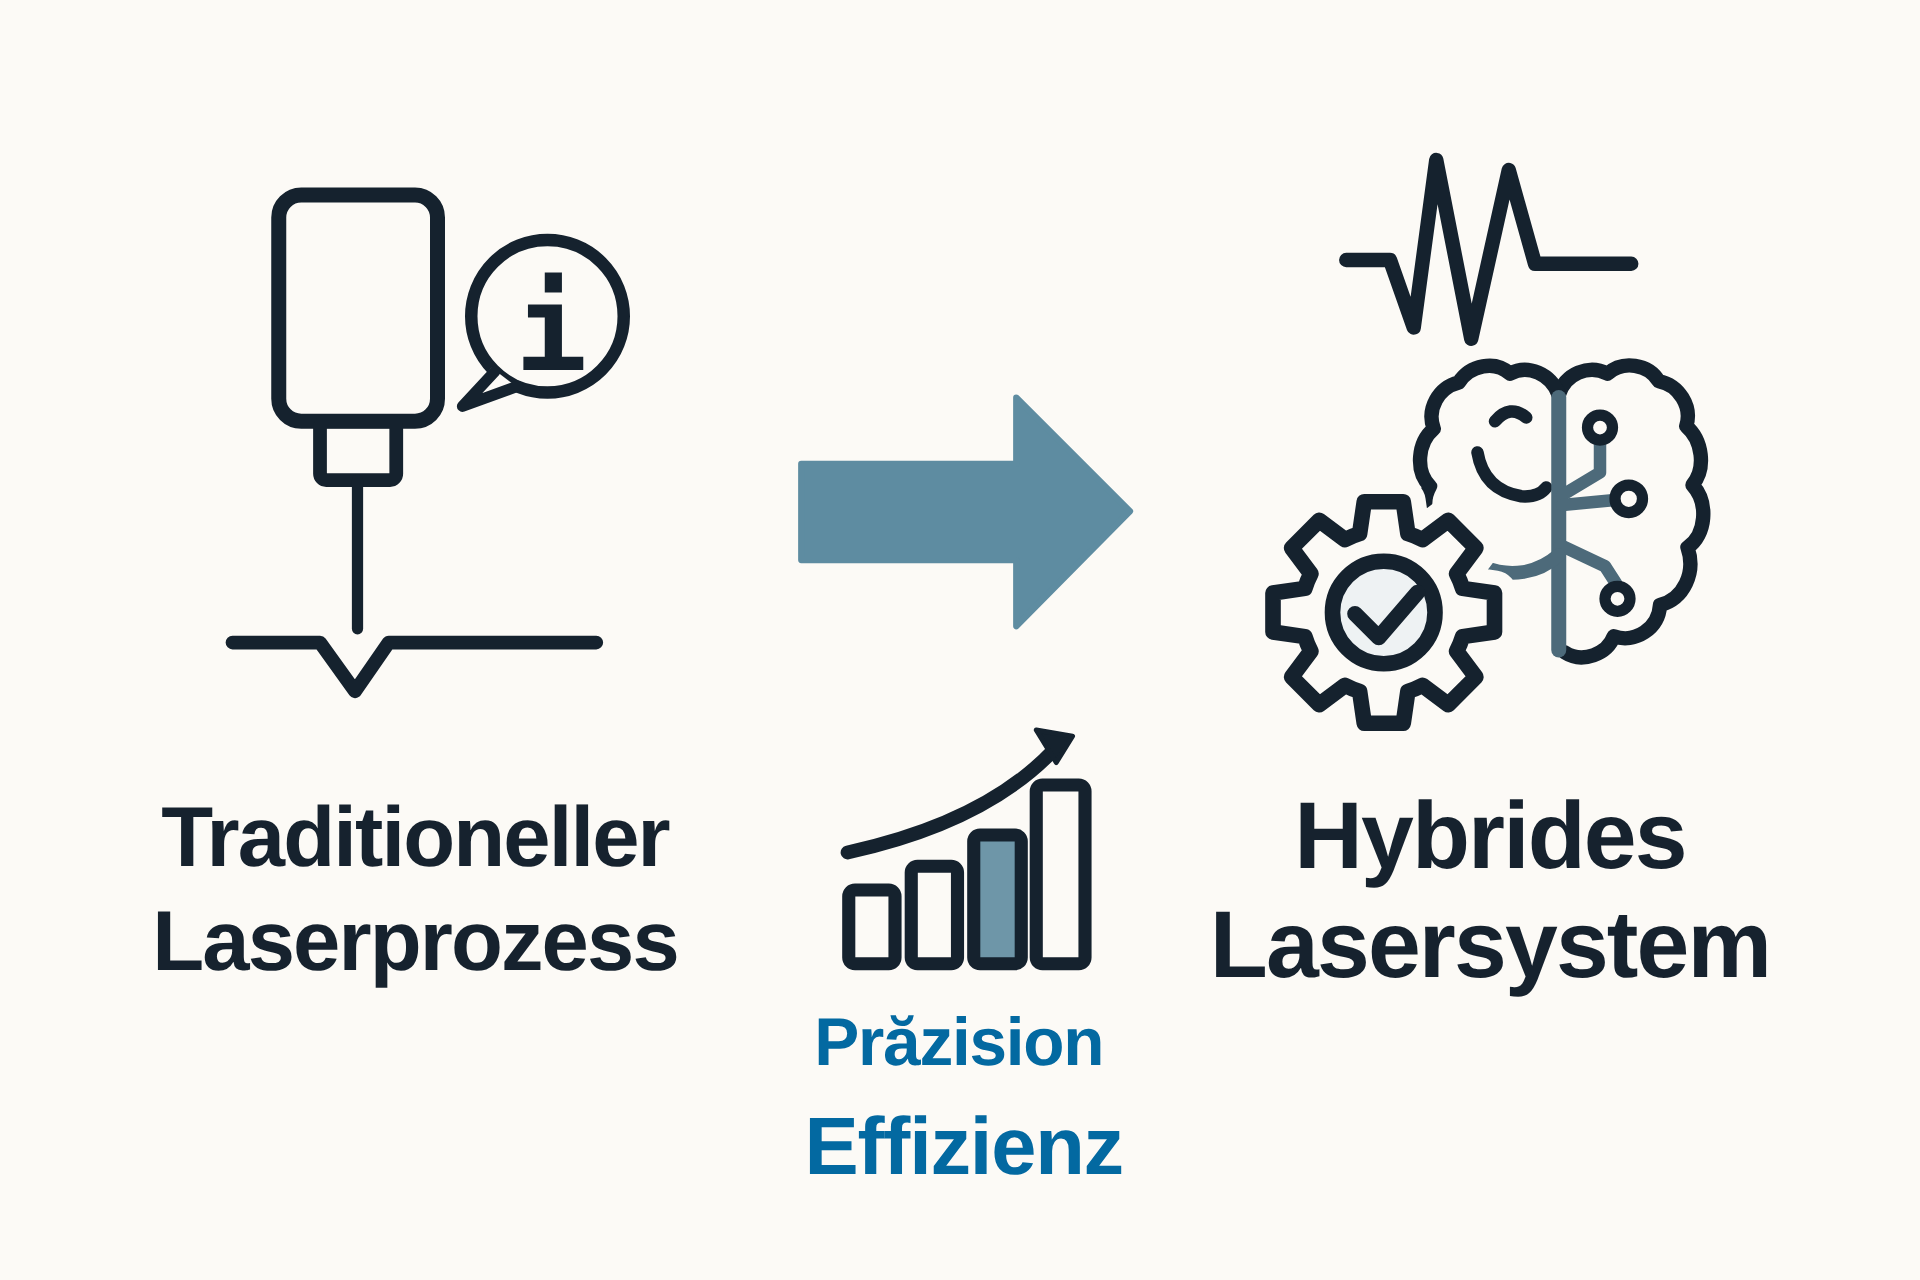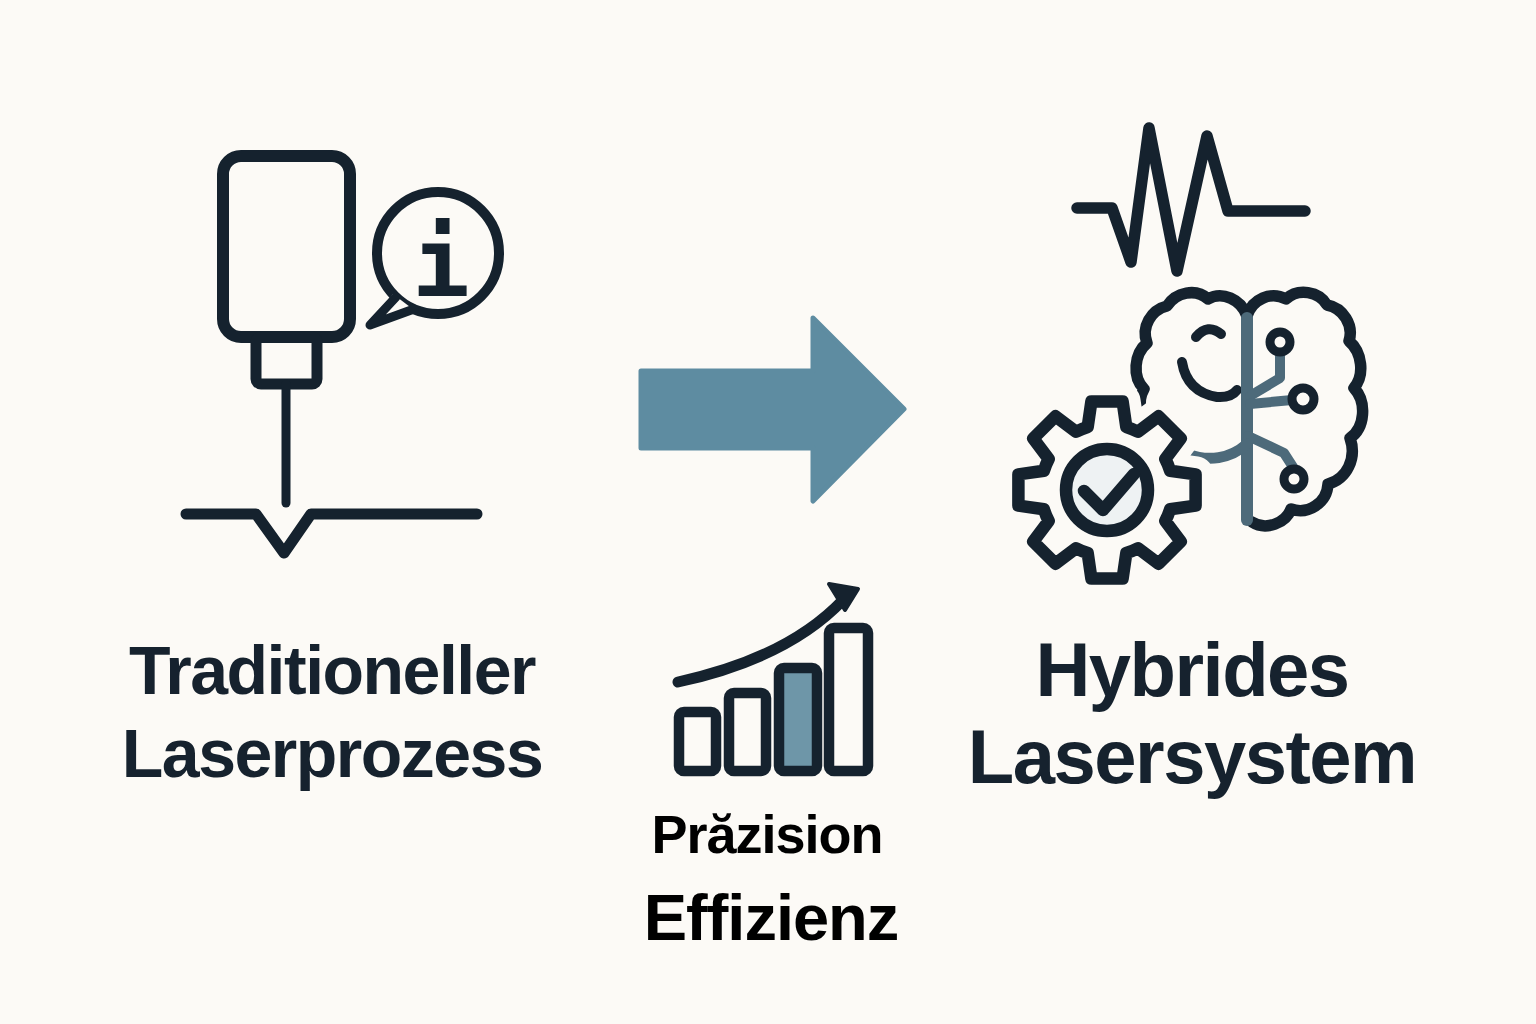--- a/index.html
+++ b/index.html
@@ -11,21 +11,21 @@
   .icons-layer{position:absolute;left:0;top:0;width:1536px;height:1024px;}
   .label{
     position:absolute;transform:translate(-50%,-50%);
     text-align:center;color:#16222e;font-weight:700;letter-spacing:-1.5px;
     white-space:nowrap;
   }
   .label-left{left:332px;top:712px;font-size:68px;line-height:1.22;}
   .label-right{left:1192px;top:713px;font-size:76px;line-height:1.15;}
   .caption{
     position:absolute;transform:translate(-50%,-50%);
-    color:#000000;font-weight:700;letter-spacing:-1px;white-space:nowrap;
+    color:#0369a1;font-weight:700;letter-spacing:-1px;white-space:nowrap;
   }
   .caption-1{left:767px;top:834px;font-size:54px;}
   .caption-2{left:771px;top:917px;font-size:65px;}
 </style>
 </head>
 <body>
 
 <div class="canvas">
 
   <svg class="icons-layer" viewBox="0 0 1536 1024">

